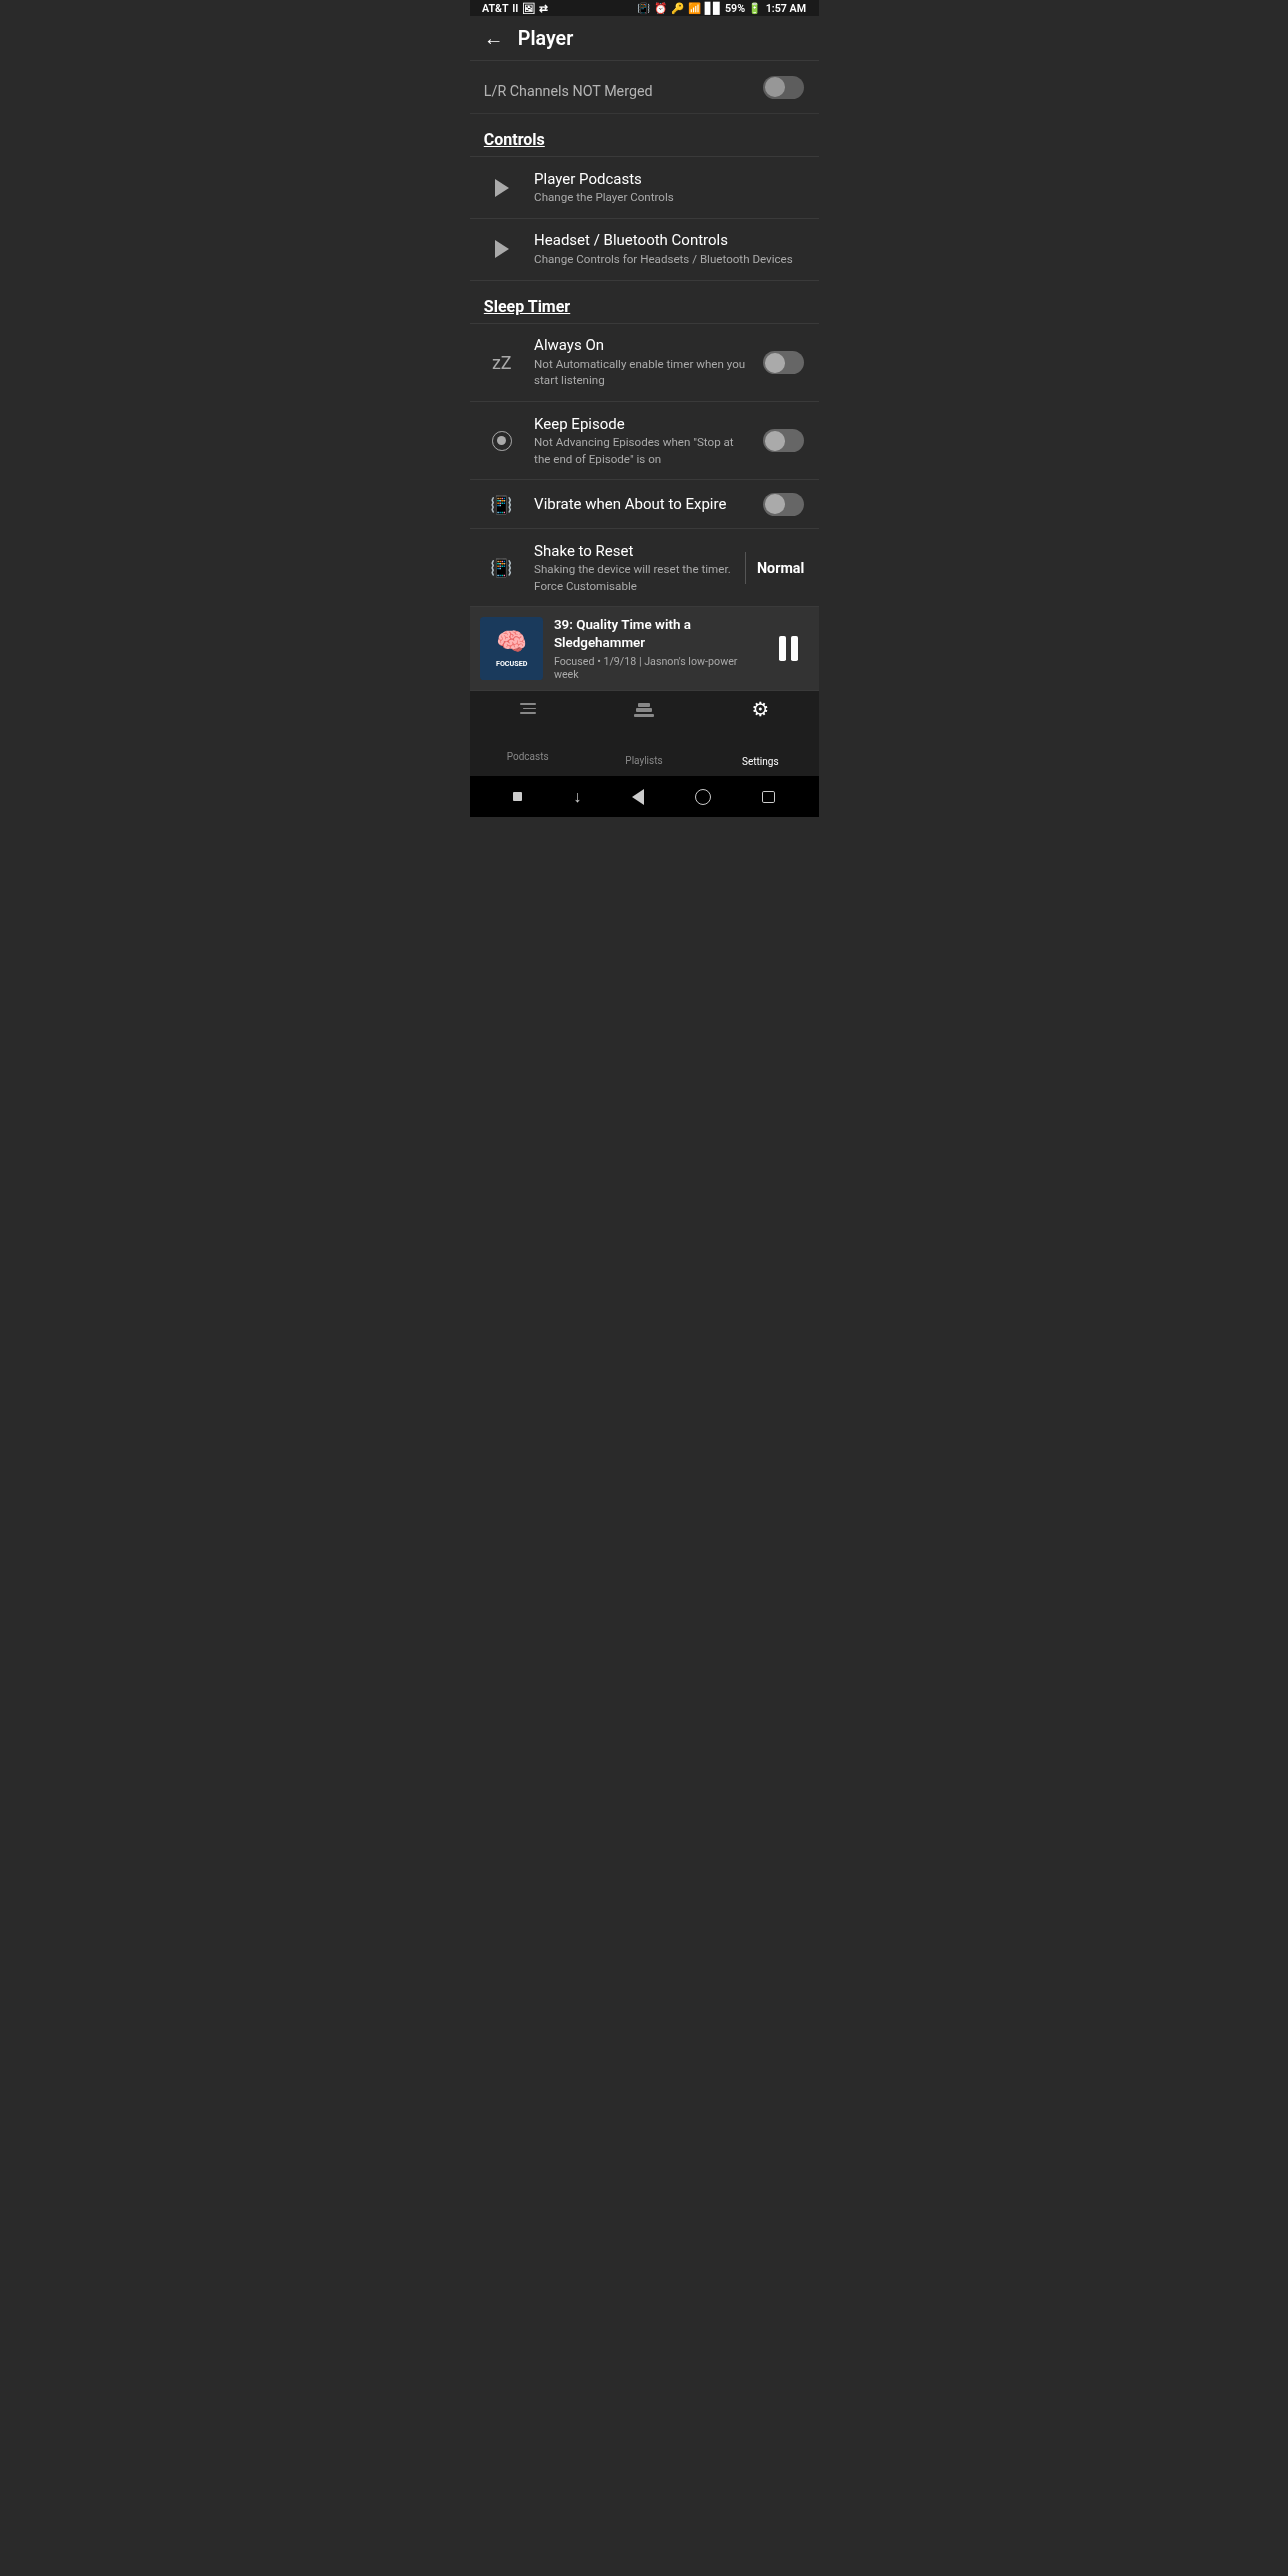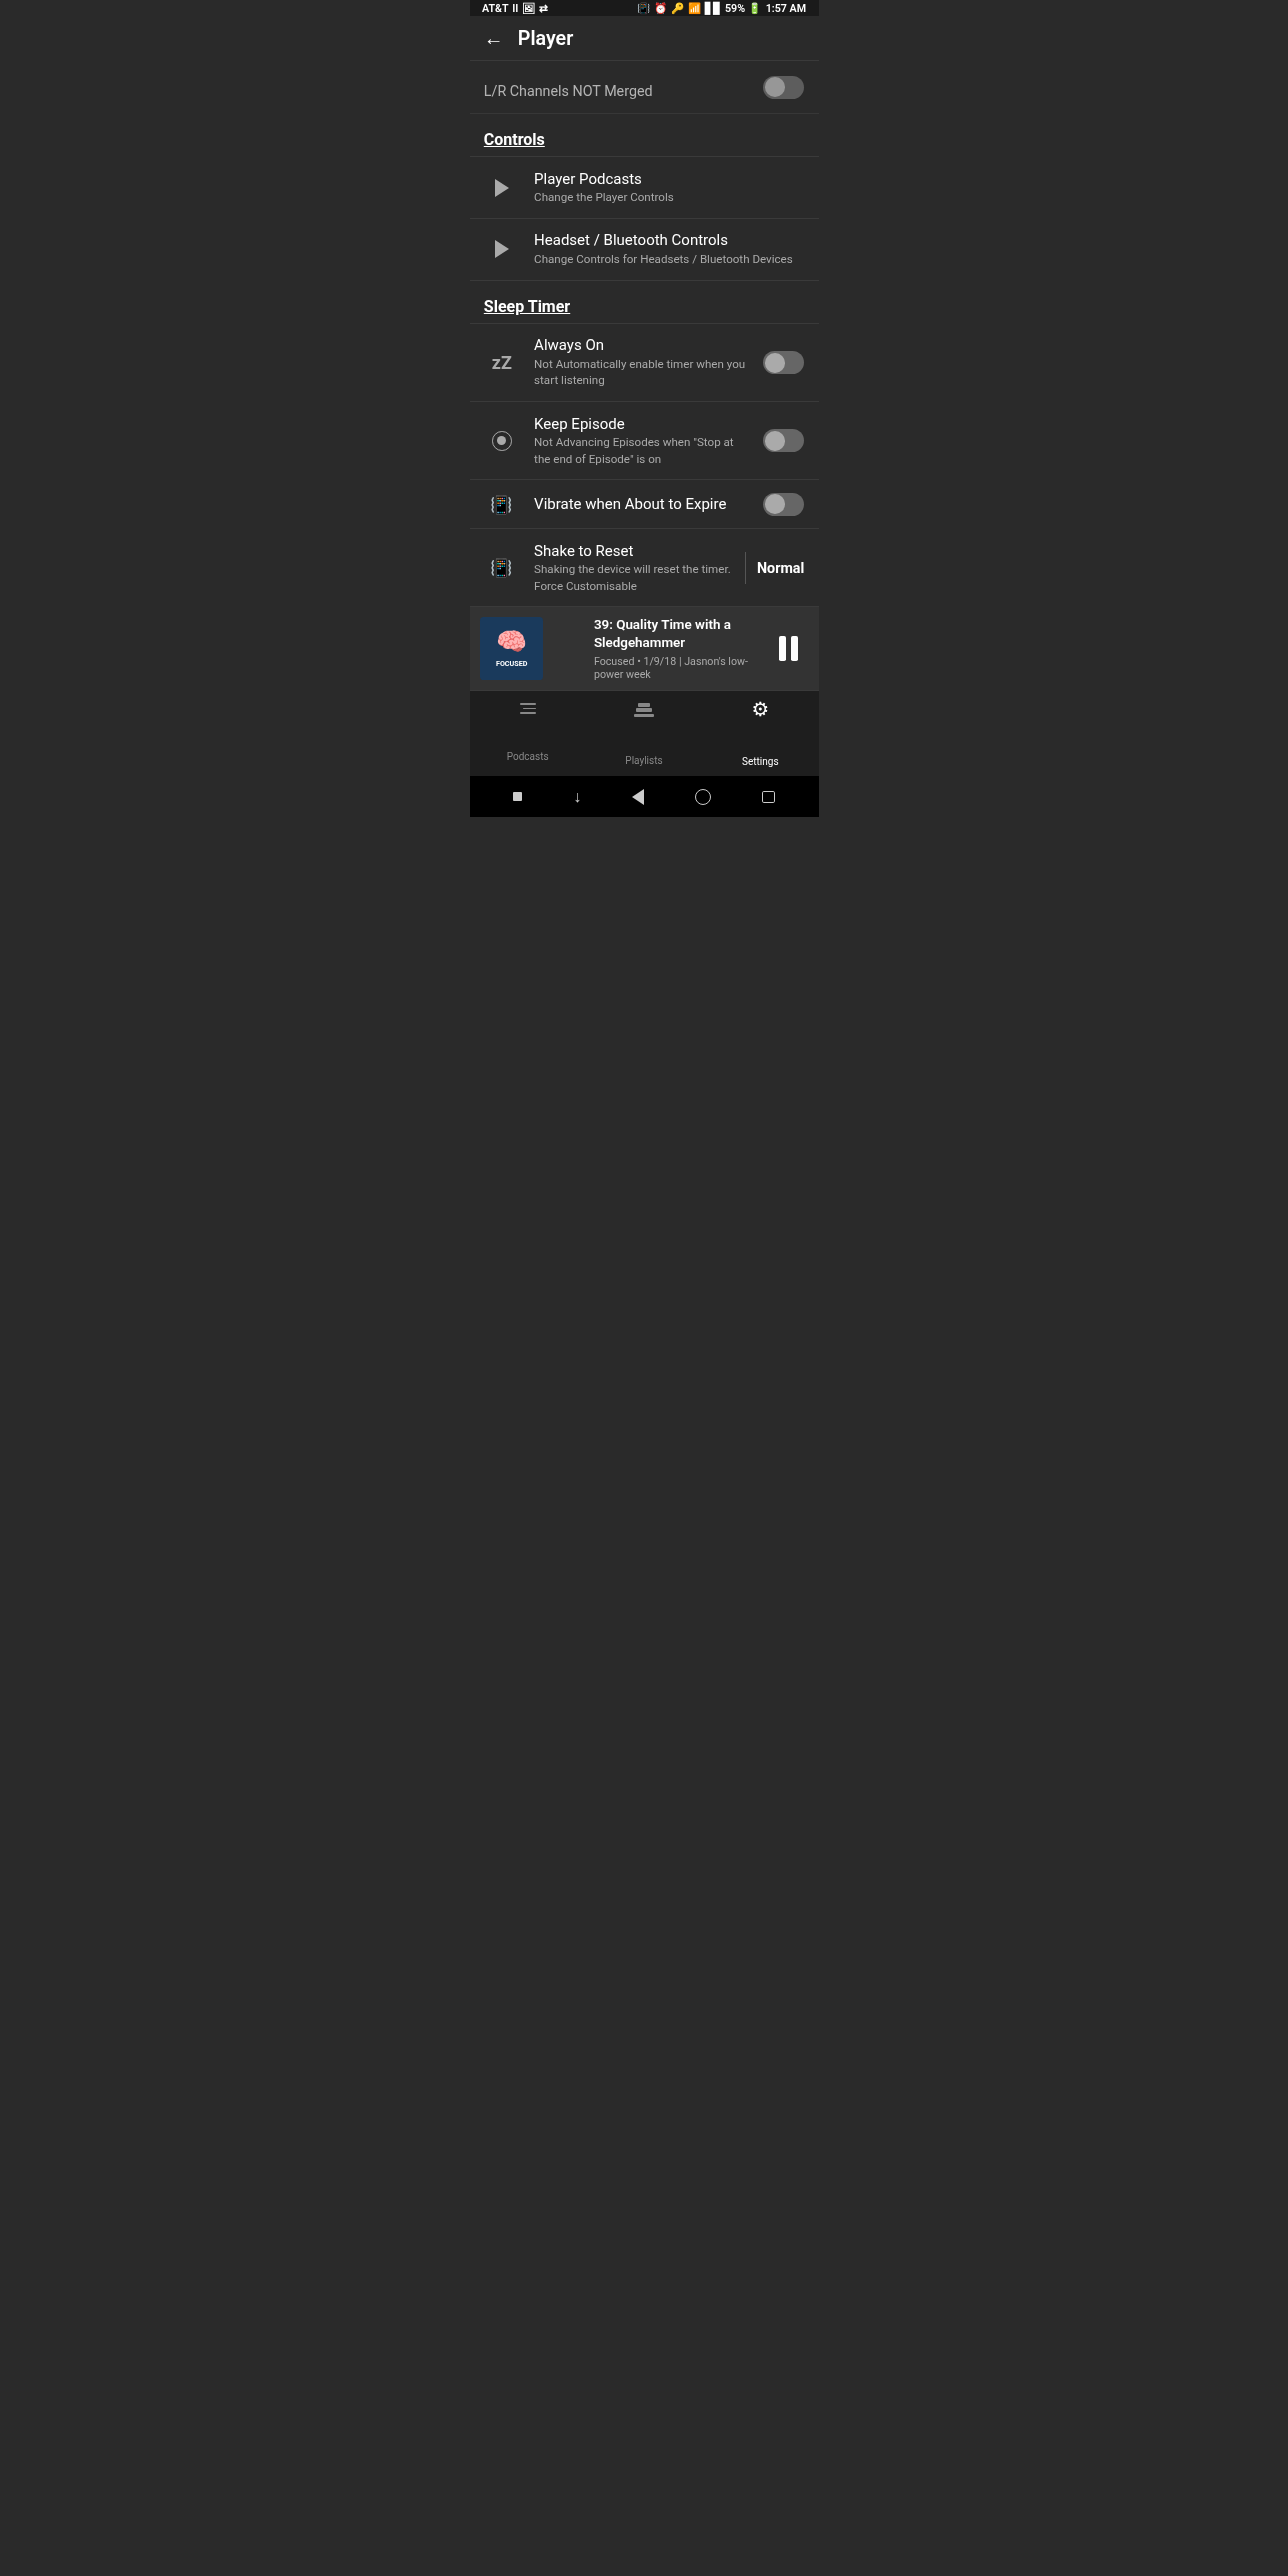--- a/index.html
+++ b/index.html
@@ -130,21 +130,21 @@
       height: 0;
       border-top: 9px solid transparent;
       border-bottom: 9px solid transparent;
       border-left: 14.3px solid #aaaaaa;
     }
 
     
     .sleep-icon {
       font-size: 18px;
       color: #aaaaaa;
-      font-weight: 700;
+      font-weight: 400;
     }
 
     
     .stop-icon {
       width: 19.7px;
       height: 19.7px;
       border: 1.8px solid #aaaaaa;
       border-radius: 50%;
       display: flex;
       align-items: center;
@@ -216,21 +216,20 @@
       font-weight: 700;
       color: #ffffff;
       background: #1a3a5c;
       text-align: center;
       padding: 1.8px 3.6px;
       margin-top: 1.8px;
     }
     .now-playing-text {
       flex: 1;
       overflow: hidden;
-      margin-left: 40px;
     }
     .now-playing-title {
       font-size: 13.4px;
       font-weight: 600;
       color: #ffffff;
       line-height: 1.3;
     }
     .now-playing-meta {
       font-size: 10.7px;
       color: #aaaaaa;

